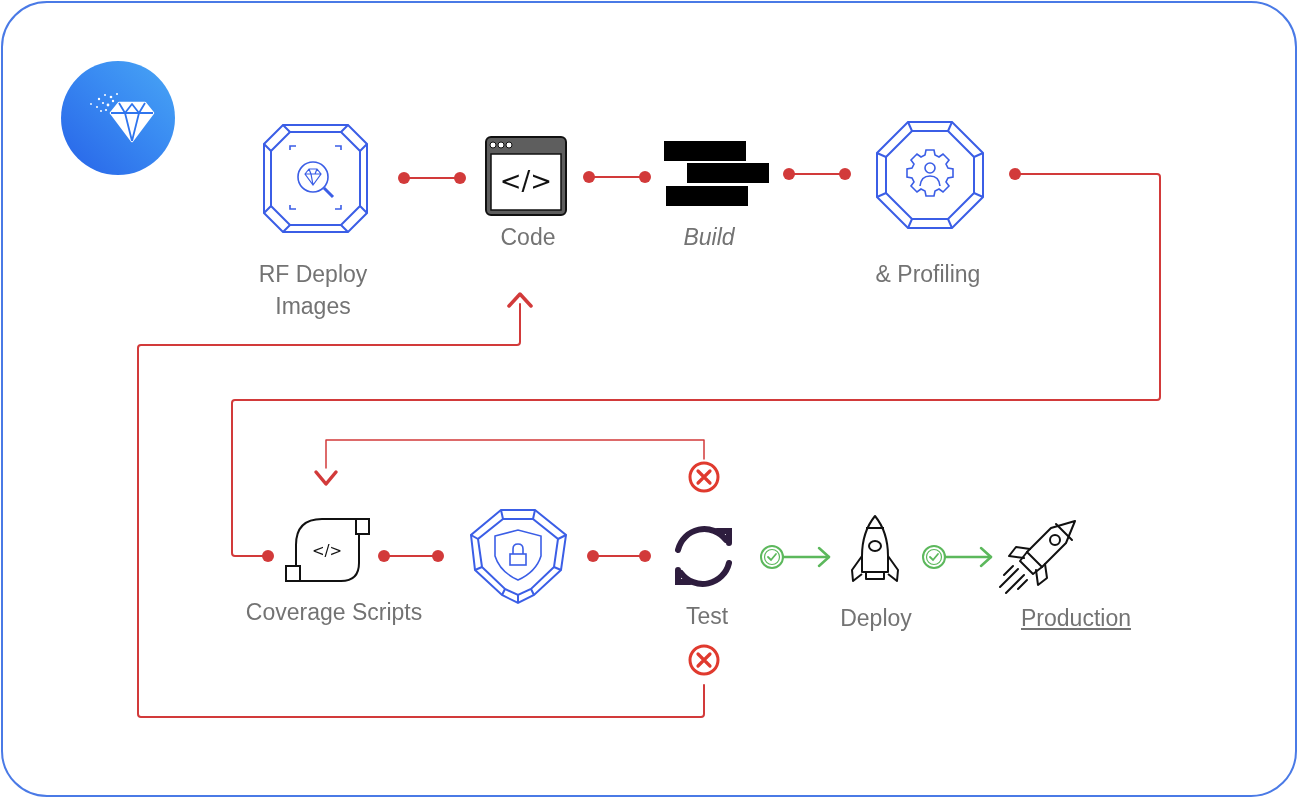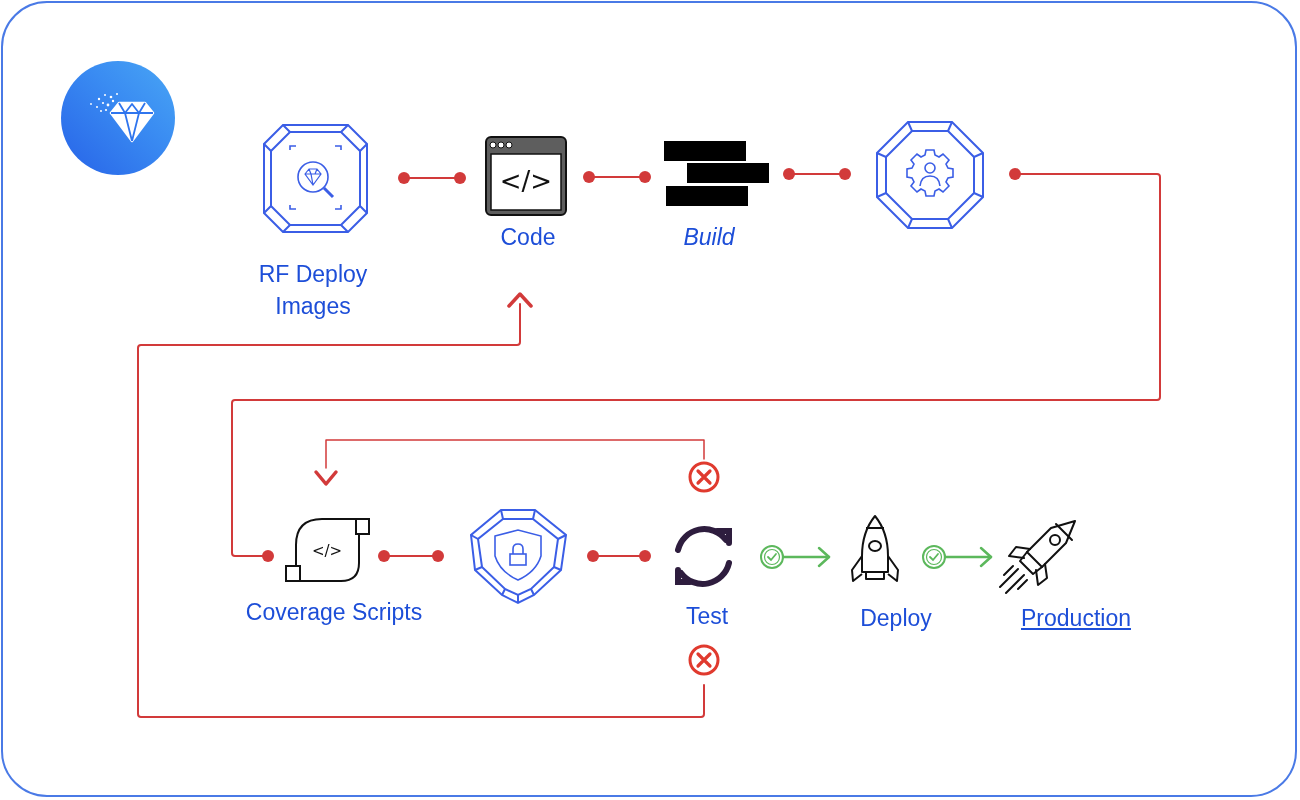--- a/index.html
+++ b/index.html
@@ -1,21 +1,21 @@
 <!DOCTYPE html>
 <html><head>
   <meta charset="utf-8">
   <style>
     html, body { margin: 0; padding: 0; background: #ffffff; }
     body { width: 1300px; height: 800px; position: relative; overflow: hidden;
            font-family: "Liberation Sans", "DejaVu Sans", sans-serif; }
     .frame { position: absolute; left: 1px; top: 1px; width: 1296px; height: 796px;
              border: 2px solid #4a7ae6; border-radius: 46px; box-sizing: border-box; }
     svg.canvas { position: absolute; left: 0; top: 0; width: 1300px; height: 800px; }
-    .label { position: absolute; font-size: 23px; color: #1d4ed8; text-align: center;
+    .label { position: absolute; font-size: 23px; color: #737373; text-align: center;
              line-height: 32px; white-space: nowrap; transform: translateX(-50%); }
     .logo { position: absolute; left: 61px; top: 61px; width: 114px; height: 114px; border-radius: 50%;
             background: linear-gradient(45deg, #2763e8 0%, #3a8cf2 60%, #49a6f5 100%); }
   </style>
 </head>
 <body>
 
 <div class="frame"></div>
 
 <div class="logo">
@@ -188,19 +188,20 @@
   </g>
 </svg>
 
 <div class="label" style="left:313px; top:258px;">
   <div>RF Deploy</div>
   <div>Images</div>
 </div>
 <div class="label" style="left:528px; top:221px;">Code</div>
 <div class="label" style="left:709px; top:221px;font-style:italic;">Build</div>
 <div class="label" style="left:928px; top:258px;">
+  <div>&amp; Profiling</div>
 </div>
 <div class="label" style="left:334px; top:596px;text-align:center;">Coverage Scripts</div>
 <div class="label" style="left:518px; top:636px;">
 </div>
 <div class="label" style="left:707px; top:600px;">Test</div>
-<div class="label" style="left:896px; top:602px;">Deploy</div>
+<div class="label" style="left:876px; top:602px;">Deploy</div>
 <div class="label" style="left:1076px; top:602px;text-decoration:underline;">Production</div>
 
 </body></html>

